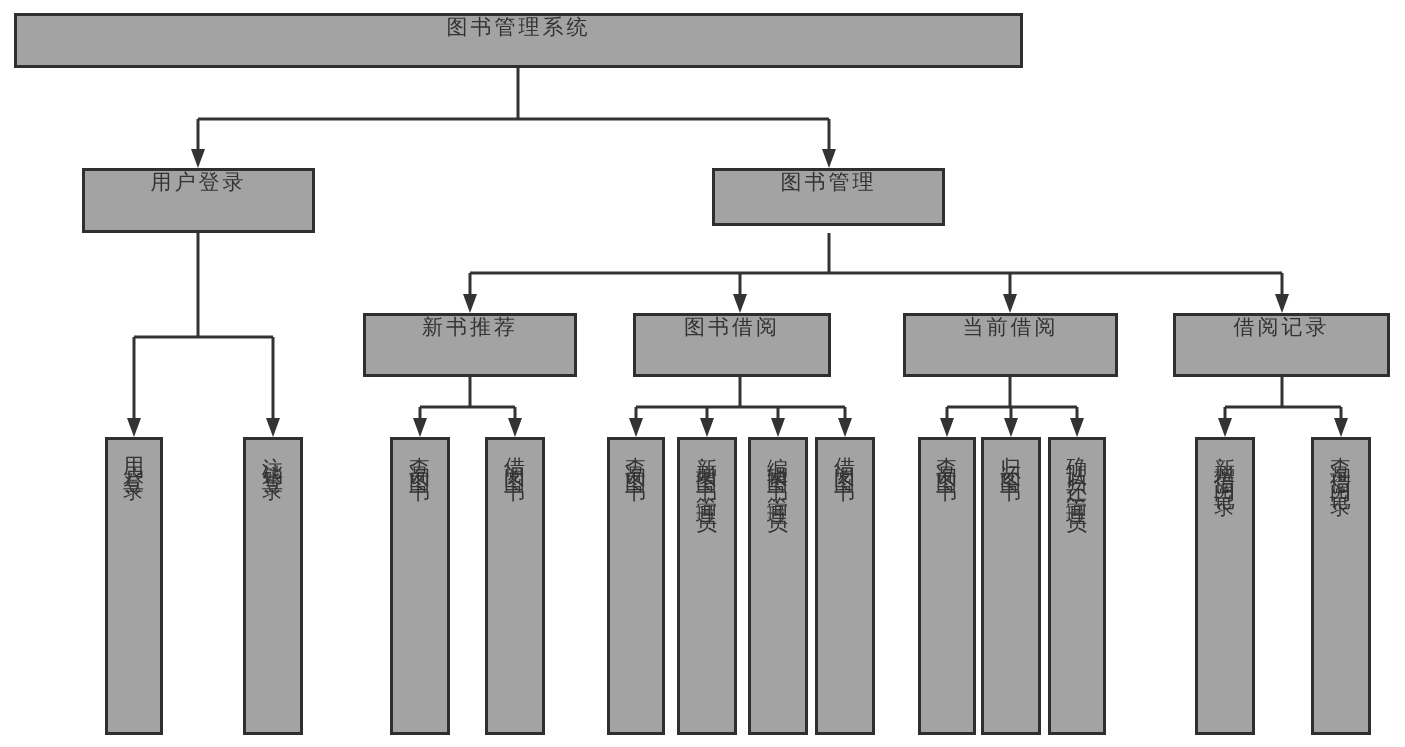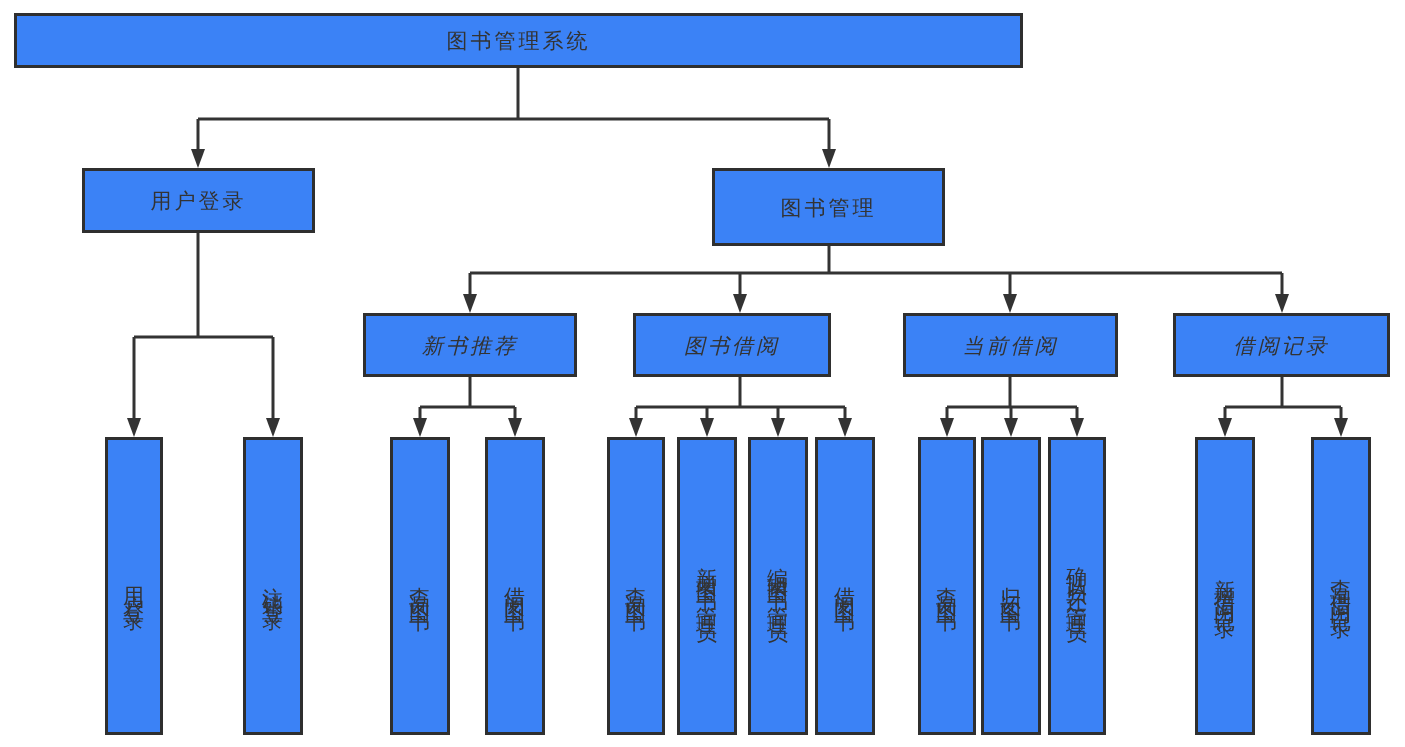--- a/index.html
+++ b/index.html
@@ -21,23 +21,22 @@
     left: 0;
     top: 0;
     width: 1405px;
     height: 747px;
     pointer-events: none;
   }
   .node {
     position: absolute;
     box-sizing: border-box;
     border: 3px solid #2f2f2f;
-    background: #3b82f6;
+    background: #a3a3a3;
     display: flex;
-    align-items: center;
     justify-content: center;
     z-index: 2;
   }
   .node .hlabel {
     font-size: 21px;
     letter-spacing: 3px;
     color: #333333;
     white-space: nowrap;
     line-height: 1;
   }
@@ -47,23 +46,23 @@
     font-size: 21px;
     letter-spacing: 8px;
     line-height: 1;
     color: #333333;
     white-space: nowrap;
   }
   
   .box-root   { left: 14px;  top: 13px;  width: 1009px; height: 55px; }
   
   .box-l2-a   { left: 82px;  top: 168px; width: 233px;  height: 65px; }
-  .box-l2-b   { left: 712px; top: 168px; width: 233px;  height: 78px; }
-  
-  .box-l3     { top: 313px;  height: 64px; font-style: italic; }
+  .box-l2-b   { left: 712px; top: 168px; width: 233px;  height: 58px; }
+  
+  .box-l3     { top: 313px;  height: 64px; }
   .box-l3-a   { left: 363px;  width: 214px; }
   .box-l3-b   { left: 633px;  width: 198px; }
   .box-l3-c   { left: 903px;  width: 215px; }
   .box-l3-d   { left: 1173px; width: 217px; }
   
   .leaf       { top: 437px;  height: 298px; }
   .leaf-0  { left: 105px;  width: 58px; }
   .leaf-1  { left: 243px;  width: 60px; }
   .leaf-2  { left: 390px;  width: 60px; }
   .leaf-3  { left: 485px;  width: 60px; }

